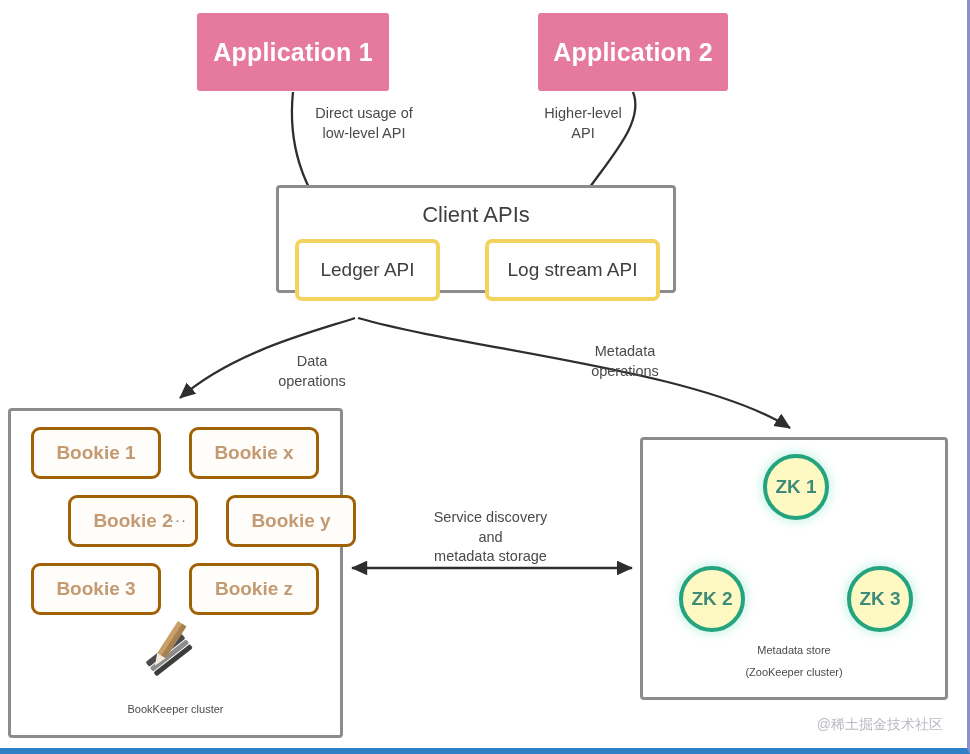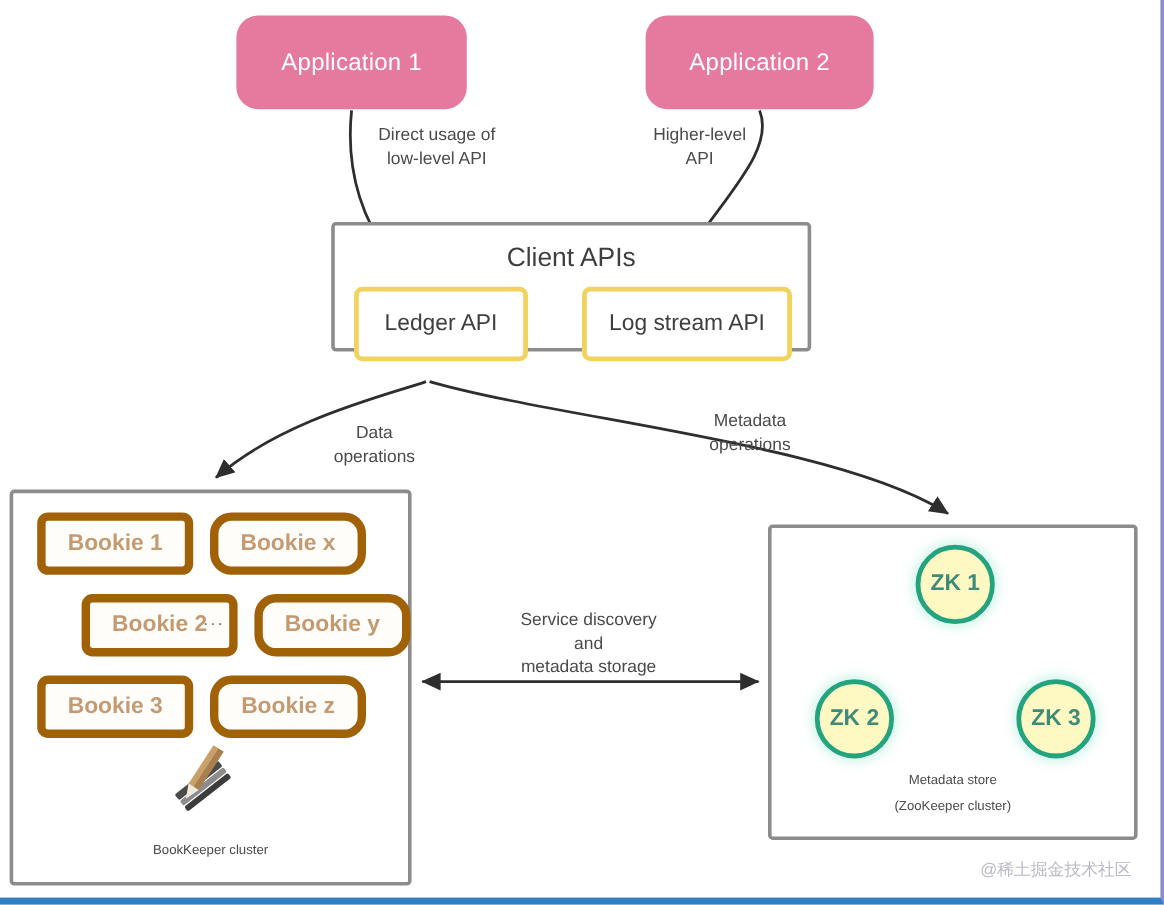--- a/index.html
+++ b/index.html
@@ -23,27 +23,27 @@
     left: 0; top: 0;
     width: 970px;
     height: 754px;
     pointer-events: none;
   }
 
   
   .app-box {
     position: absolute;
     background: #e5799e;
-    border-radius: 18px;
+    border-radius: 3px;
     display: flex;
     align-items: center;
     justify-content: center;
     color: #ffffff;
-    font-weight: normal;
-    font-size: 20px;
+    font-weight: bold;
+    font-size: 25px;
     letter-spacing: .2px;
   }
   #app1 { left: 197px; top: 13px; width: 192px; height: 78px; }
   #app2 { left: 538px; top: 13px; width: 190px; height: 78px; }
 
   
   .gray-container {
     position: absolute;
     background: #ffffff;
     border: 3px solid #8c8c8c;
@@ -73,33 +73,33 @@
   }
   #ledger-api { left: 16px; top: 51px; width: 145px; height: 62px; }
   #logstream-api { left: 206px; top: 51px; width: 175px; height: 62px; }
 
   
   #bk-cluster { left: 8px; top: 408px; width: 335px; height: 330px; }
   .bookie {
     position: absolute;
     width: 130px;
     height: 52px;
-    border: 7px solid #a16207;
+    border: 3px solid #a16207;
     border-radius: 9px;
     background: #fffdf9;
     box-sizing: border-box;
     display: flex;
     align-items: center;
     justify-content: center;
     font-size: 19px;
     font-weight: bold;
     color: #c49a73;
   }
   .bk-col-l { left: 20px; }
-  .bk-col-r { left: 164px; border-radius: 18px; }
+  .bk-col-r { left: 178px; }
   .bk-row-1 { top: 16px; }
   .bk-row-2 { top: 84px; margin-left: 37px; }
   .bk-row-3 { top: 152px; }
   .bk-ellipsis {
     position: absolute;
     left: 155px;
     top: 100px;
     width: 24px;
     text-align: center;
     font-size: 15px;

